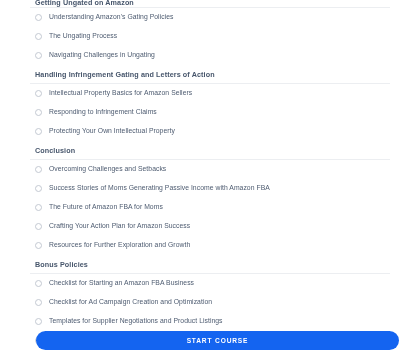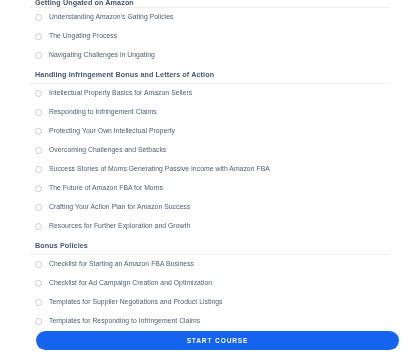--- a/index.html
+++ b/index.html
@@ -118,33 +118,34 @@
         <span class="lesson-label">Understanding Amazon's Gating Policies</span>
       </div>
       <div class="lesson-row">
         <span class="radio-icon"></span>
         <span class="lesson-label">The Ungating Process</span>
       </div>
       <div class="lesson-row">
         <span class="radio-icon"></span>
         <span class="lesson-label">Navigating Challenges in Ungating</span>
       </div>
-      <div class="section-header">Handling Infringement Bonus and Letters of Action</div>
+      <div class="section-header">Handling Infringement Gating and Letters of Action</div>
       <div class="lesson-row">
         <span class="radio-icon"></span>
         <span class="lesson-label">Intellectual Property Basics for Amazon Sellers</span>
       </div>
       <div class="lesson-row">
         <span class="radio-icon"></span>
         <span class="lesson-label">Responding to Infringement Claims</span>
       </div>
       <div class="lesson-row">
         <span class="radio-icon"></span>
         <span class="lesson-label">Protecting Your Own Intellectual Property</span>
       </div>
+      <div class="section-header">Conclusion</div>
       <div class="lesson-row">
         <span class="radio-icon"></span>
         <span class="lesson-label">Overcoming Challenges and Setbacks</span>
       </div>
       <div class="lesson-row">
         <span class="radio-icon"></span>
         <span class="lesson-label">Success Stories of Moms Generating Passive Income with Amazon FBA</span>
       </div>
       <div class="lesson-row">
         <span class="radio-icon"></span>

